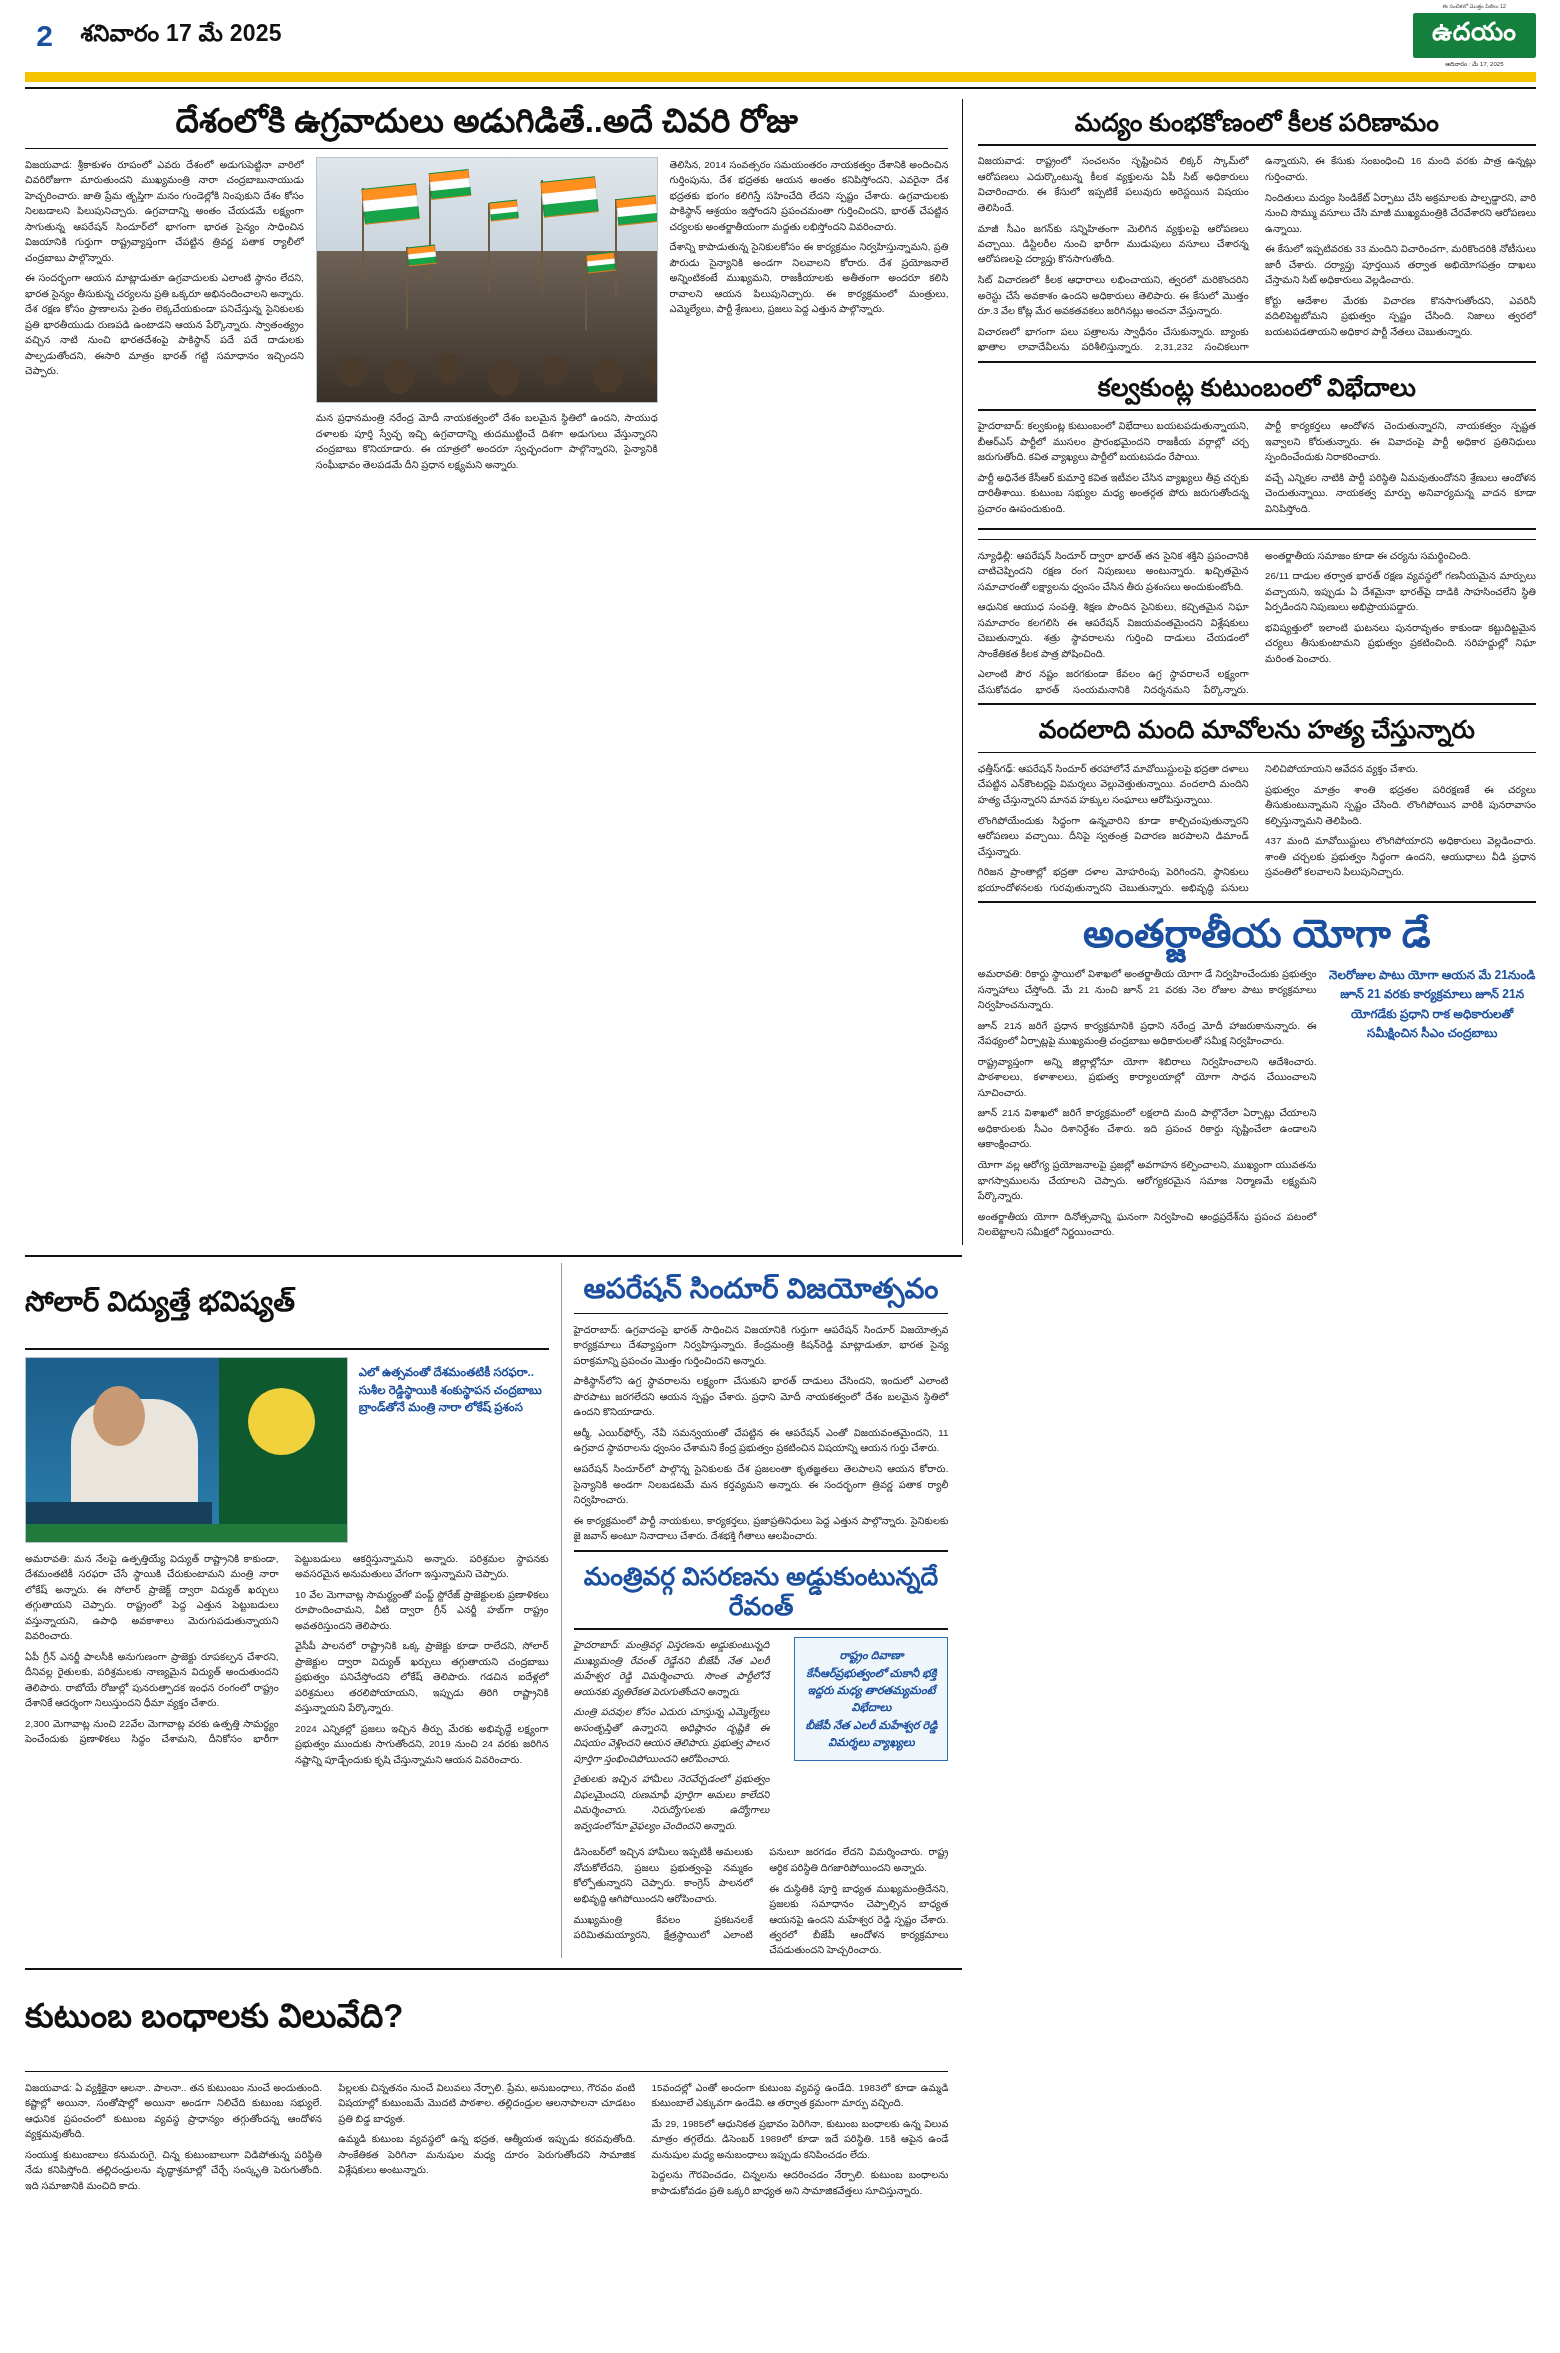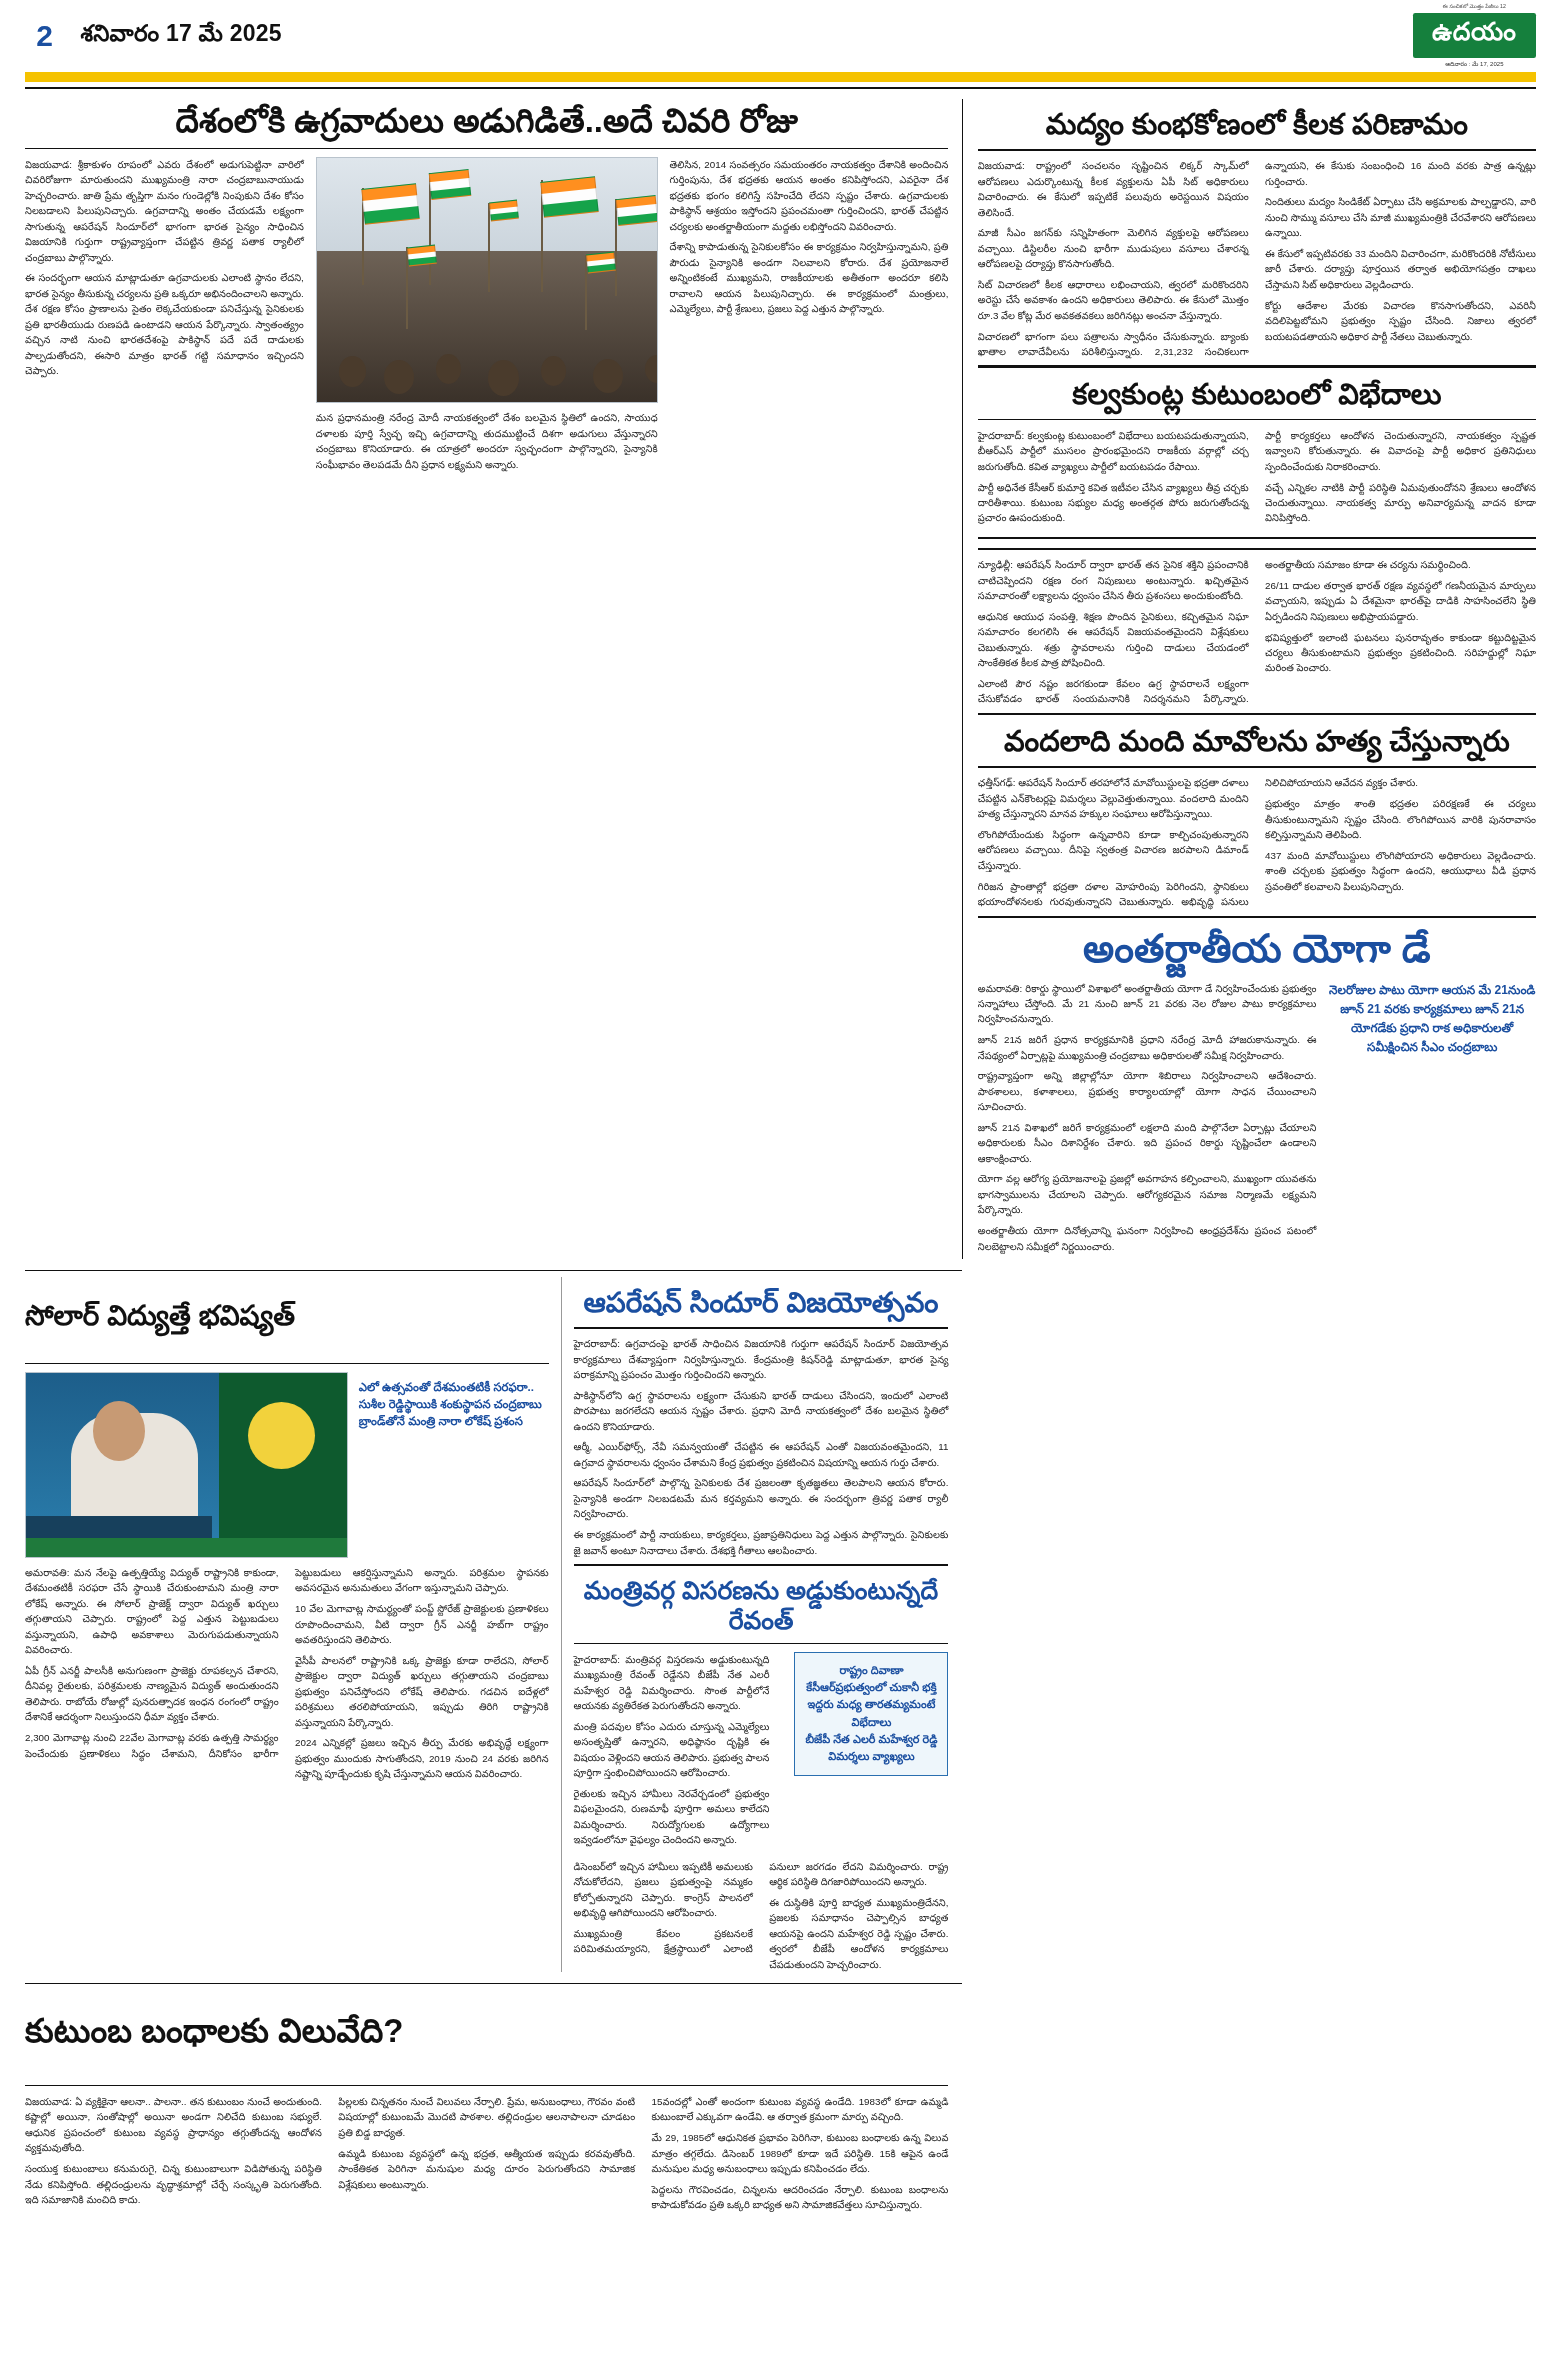--- a/index.html
+++ b/index.html
@@ -88,21 +88,21 @@
   
   h1.hl {
     font-size: 33px;
     line-height: 1.15;
     font-weight: bold;
     text-align: center;
     margin: 3px 0 7.5px 0;
     color: #111;
   }
   h2.hl2 {
-    font-size: 29px;
+    font-size: 25px;
     line-height: 1.2;
     font-weight: bold;
     text-align: center;
     margin: 7.5px 0 7.5px 0;
     color: #111;
   }
   h2.hl-blue {
     font-size: 28px;
     line-height: 1.2;
     font-weight: bold;
@@ -366,21 +366,21 @@
           <p class="body">హైదరాబాద్: ఉగ్రవాదంపై భారత్ సాధించిన విజయానికి గుర్తుగా ఆపరేషన్ సిందూర్ విజయోత్సవ కార్యక్రమాలు దేశవ్యాప్తంగా నిర్వహిస్తున్నారు. కేంద్రమంత్రి కిషన్‌రెడ్డి మాట్లాడుతూ, భారత సైన్య పరాక్రమాన్ని ప్రపంచం మొత్తం గుర్తించిందని అన్నారు.</p>
           <p class="body">పాకిస్థాన్‌లోని ఉగ్ర స్థావరాలను లక్ష్యంగా చేసుకుని భారత్ దాడులు చేసిందని, ఇందులో ఎలాంటి పొరపాటు జరగలేదని ఆయన స్పష్టం చేశారు. ప్రధాని మోదీ నాయకత్వంలో దేశం బలమైన స్థితిలో ఉందని కొనియాడారు.</p>
           <p class="body">ఆర్మీ, ఎయిర్‌ఫోర్స్, నేవీ సమన్వయంతో చేపట్టిన ఈ ఆపరేషన్ ఎంతో విజయవంతమైందని, 11 ఉగ్రవాద స్థావరాలను ధ్వంసం చేశామని కేంద్ర ప్రభుత్వం ప్రకటించిన విషయాన్ని ఆయన గుర్తు చేశారు.</p>
           <p class="body">ఆపరేషన్ సిందూర్‌లో పాల్గొన్న సైనికులకు దేశ ప్రజలంతా కృతజ్ఞతలు తెలపాలని ఆయన కోరారు. సైన్యానికి అండగా నిలబడటమే మన కర్తవ్యమని అన్నారు. ఈ సందర్భంగా త్రివర్ణ పతాక ర్యాలీ నిర్వహించారు.</p>
           <p class="body">ఈ కార్యక్రమంలో పార్టీ నాయకులు, కార్యకర్తలు, ప్రజాప్రతినిధులు పెద్ద ఎత్తున పాల్గొన్నారు. సైనికులకు జై జవాన్ అంటూ నినాదాలు చేశారు. దేశభక్తి గీతాలు ఆలపించారు.</p>
         </div>
 
         <div class="rule-thick"></div>
         <h2 class="hl-blue" style="font-size:25px;">మంత్రివర్గ విసరణను అడ్డుకుంటున్నదే రేవంత్</h2>
         <div class="rule-thin"></div>
-        <div style="display:flex; gap:25px; align-items:flex-start;">
+        <div style="display:flex; gap:25px; align-items:flex-start;font-style:italic;">
           <div style="width:56%;">
             <p class="body">హైదరాబాద్: మంత్రివర్గ విస్తరణను అడ్డుకుంటున్నది ముఖ్యమంత్రి రేవంత్ రెడ్డేనని బీజేపీ నేత ఎలరీ మహేశ్వర రెడ్డి విమర్శించారు. సొంత పార్టీలోనే ఆయనకు వ్యతిరేకత పెరుగుతోందని అన్నారు.</p>
             <p class="body">మంత్రి పదవుల కోసం ఎదురు చూస్తున్న ఎమ్మెల్యేలు అసంతృప్తితో ఉన్నారని, అధిష్ఠానం దృష్టికి ఈ విషయం వెళ్లిందని ఆయన తెలిపారు. ప్రభుత్వ పాలన పూర్తిగా స్తంభించిపోయిందని ఆరోపించారు.</p>
             <p class="body">రైతులకు ఇచ్చిన హామీలు నెరవేర్చడంలో ప్రభుత్వం విఫలమైందని, రుణమాఫీ పూర్తిగా అమలు కాలేదని విమర్శించారు. నిరుద్యోగులకు ఉద్యోగాలు ఇవ్వడంలోనూ వైఫల్యం చెందిందని అన్నారు.</p>
           </div>
           <div style="width:44%;">
             <div class="caption-box" style="white-space:pre-line;">రాష్ట్రం దివాణా కేసీఆర్‌ప్రభుత్వంలో చుకానీ భక్తి
 ఇద్దరు మధ్య తారతమ్యమంటే విభేదాలు
 బీజేపీ నేత ఎలరీ మహేశ్వర రెడ్డి విమర్శలు వ్యాఖ్యలు</div>
           </div>

